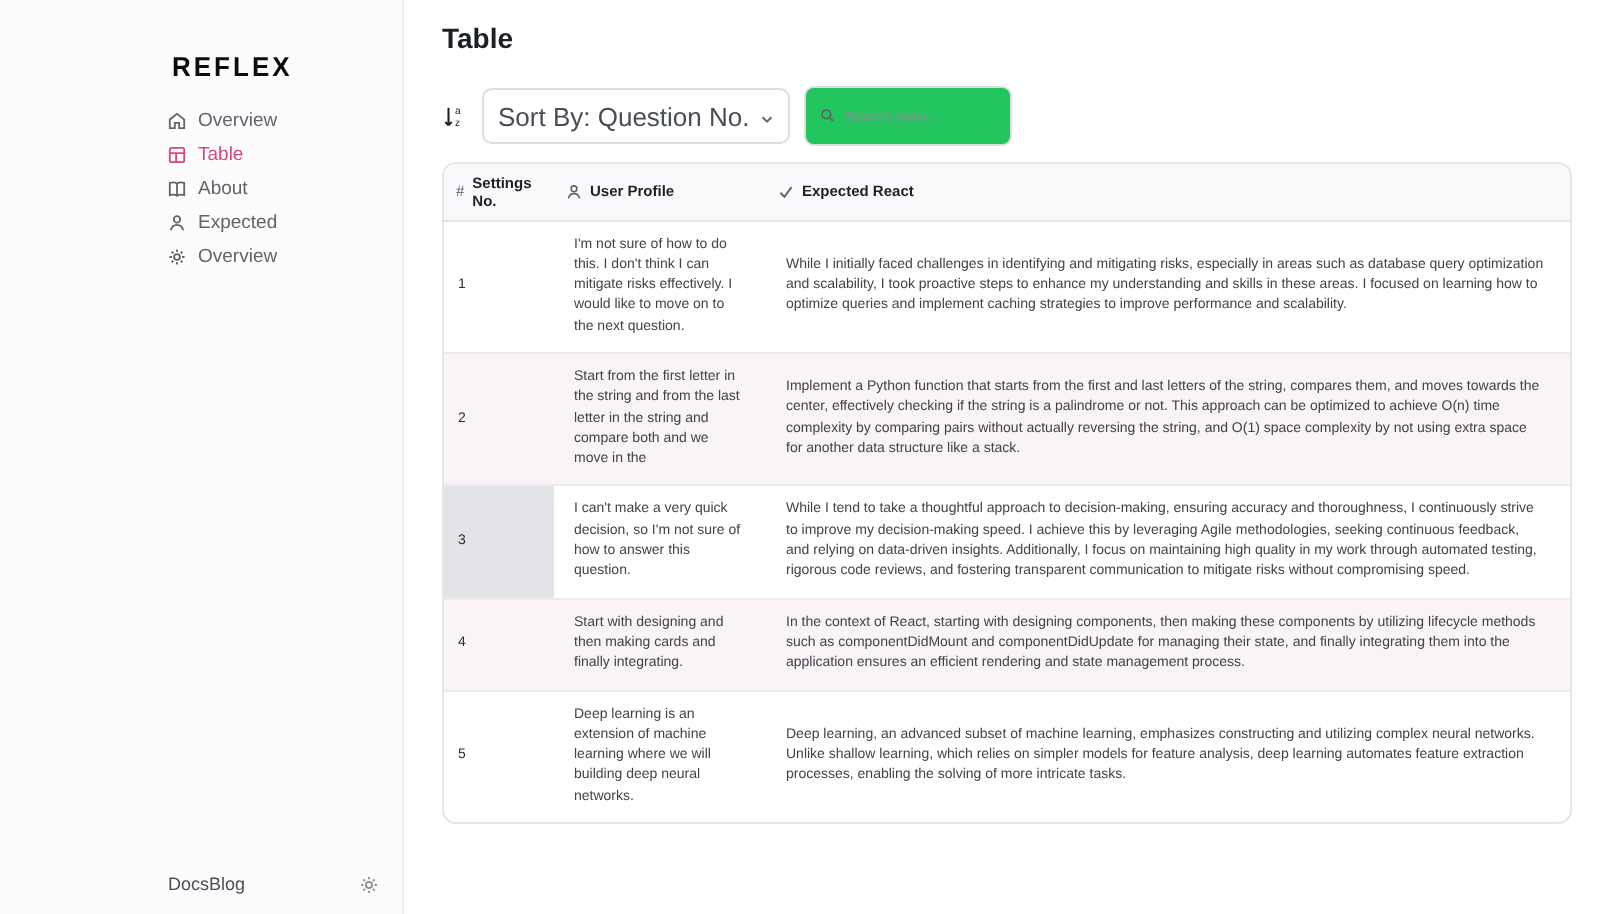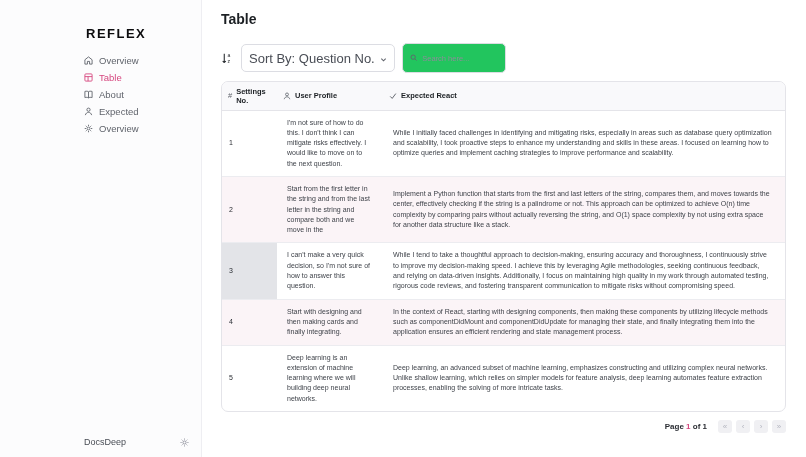--- a/index.html
+++ b/index.html
@@ -118,21 +118,21 @@
               <circle cx="5" cy="5" r="1.6"></circle>
               <path d="M5 .8v1.4M5 7.8v1.4M.8 5h1.4M7.8 5h1.4M2 2l1 1M7 7l1 1M8 2 7 3M3 7 2 8"></path>
             </svg>
         </span>
         <span>Overview</span>
       </a>
     </nav>
 
     <div class="sidebar-footer">
       <a>Docs</a>
-      <a>Deep</a>
+      <a>Blog</a>
       <span class="theme-toggle">
         <svg viewBox="0 0 10 10" fill="none" stroke-width="1">
             <circle cx="5" cy="5" r="1.7"></circle>
             <path d="M5 .6v1.2M5 8.2v1.2M.6 5h1.2M8.2 5h1.2M1.9 1.9l.9.9M7.2 7.2l.9.9M8.1 1.9l-.9.9M2.8 7.2l-.9.9"></path>
           </svg>
       </span>
     </div>
   </aside>
 
   <main>
@@ -226,26 +226,14 @@
           </tr>
           <tr>
             <td class="no">5</td>
             <td>Deep learning is an extension of machine learning where we will building deep neural networks.</td>
             <td>Deep learning, an advanced subset of machine learning, emphasizes constructing and utilizing complex neural networks. Unlike shallow learning, which relies on simpler models for feature analysis, deep learning automates feature extraction processes, enabling the solving of more intricate tasks.</td>
           </tr>
         </tbody>
       </table>
     </div>
 
-    <div class="pagination">
-      <span class="page-text">
-        <span>Page</span>
-        <span class="cur">1</span>
-        <span>of</span>
-        <span>1</span>
-      </span>
-      <button class="pg-btn">«</button>
-      <button class="pg-btn">‹</button>
-      <button class="pg-btn">›</button>
-      <button class="pg-btn">»</button>
-    </div>
   </main>
 </div>
 
 </body></html>

